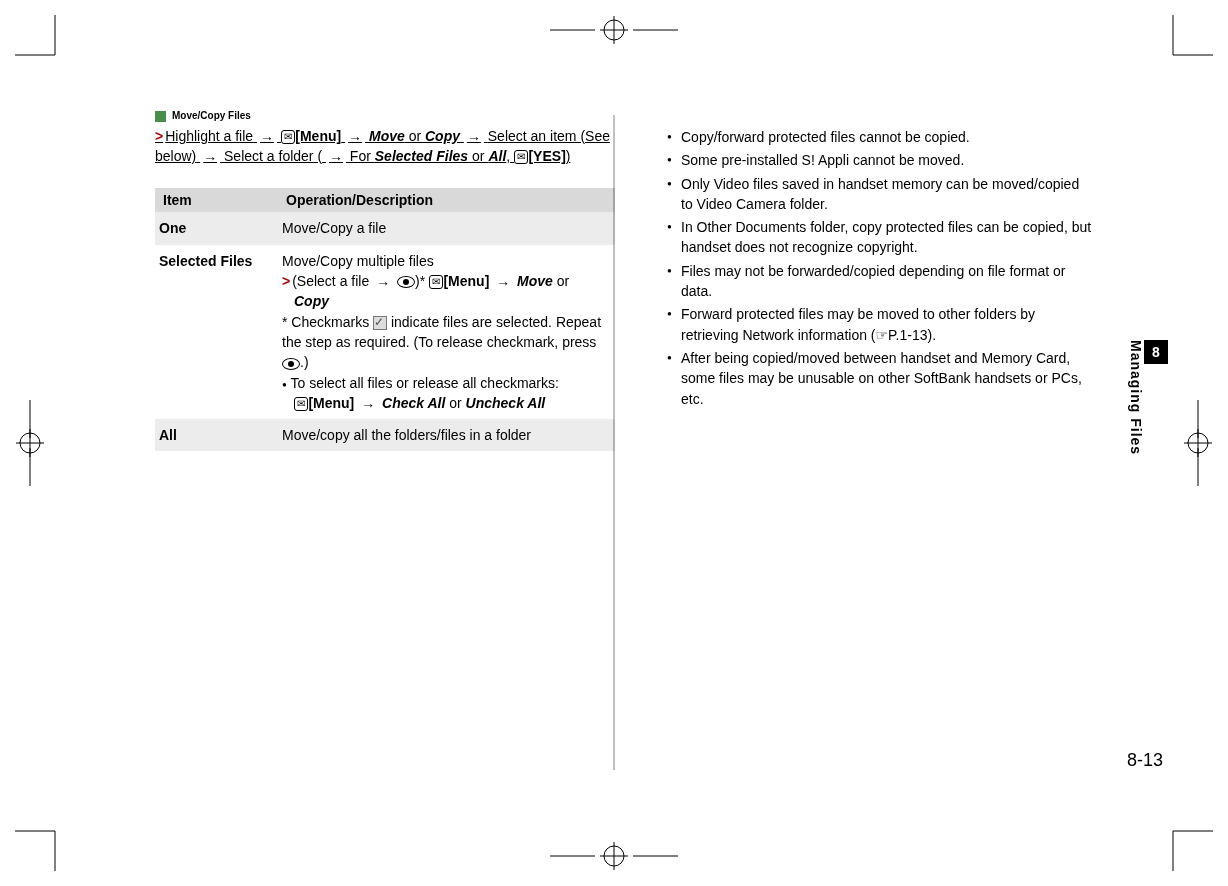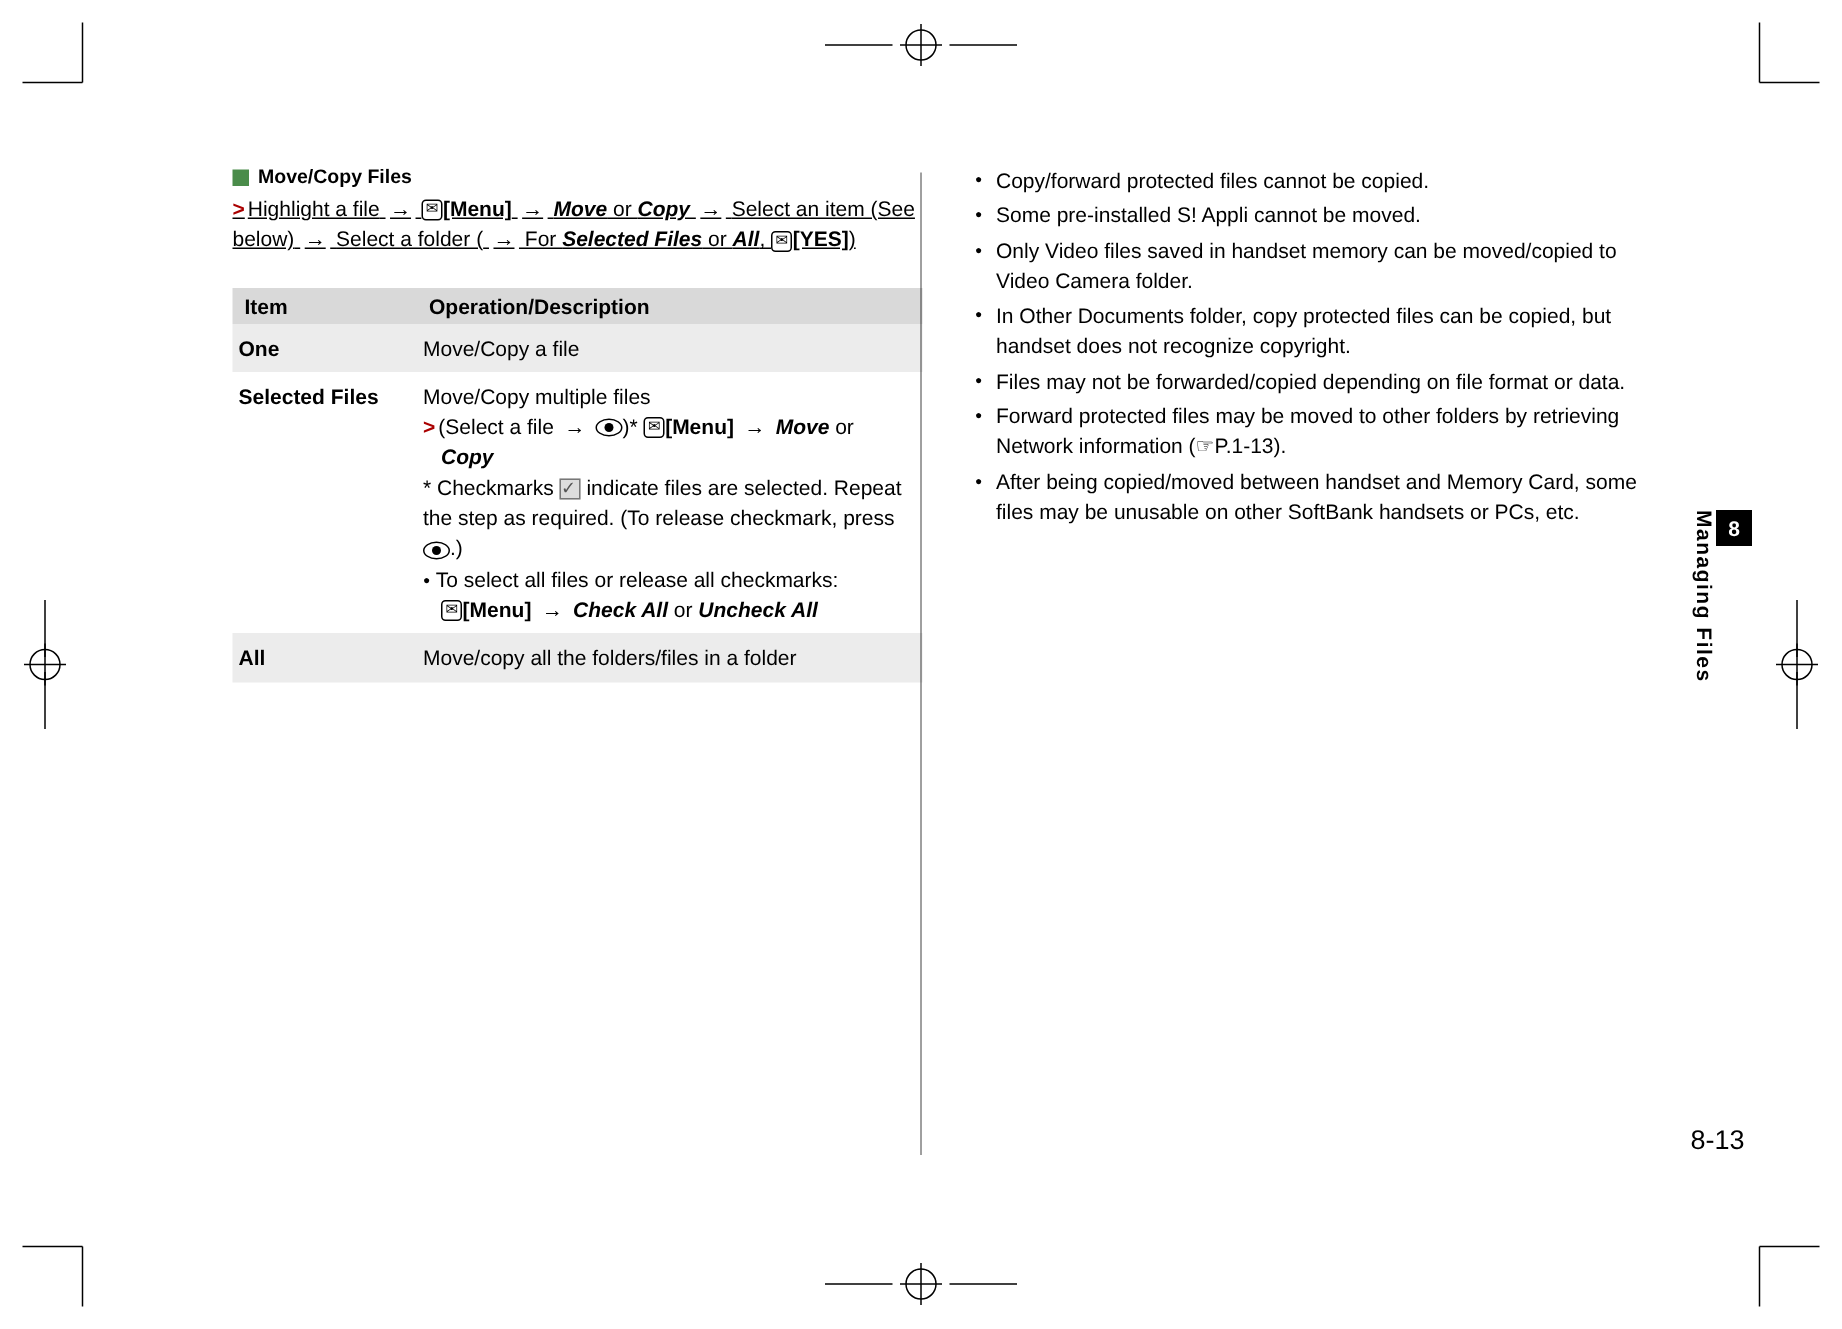--- a/index.html
+++ b/index.html
@@ -16,21 +16,21 @@
   .page {
     padding: 110px 60px 0 155px;
     display: flex;
     gap: 35px;
   }
   .col {
     width: 460px;
   }
   .section-title {
     font-weight: bold;
-    font-size: 13px;
+    font-size: 10px;
     margin-bottom: 4px;
   }
   .section-title .sq {
     display: inline-block;
     width: 11px;
     height: 11px;
     background: #4a8c4a;
     margin-right: 6px;
     vertical-align: middle;
   }
@@ -103,21 +103,21 @@
   .checkbox-ic::after {
     content: "✓";
     position: absolute;
     top: -3px; left: 0px;
     font-size: 12px;
     color: #555;
   }
   .bullets {
     padding-left: 0;
     list-style: none;
-    margin: 0;
+    margin: 17px;
   }
   .bullets li {
     position: relative;
     padding-left: 14px;
     line-height: 1.45;
     margin-bottom: 3px;
   }
   .bullets li::before {
     content: "●";
     position: absolute;

